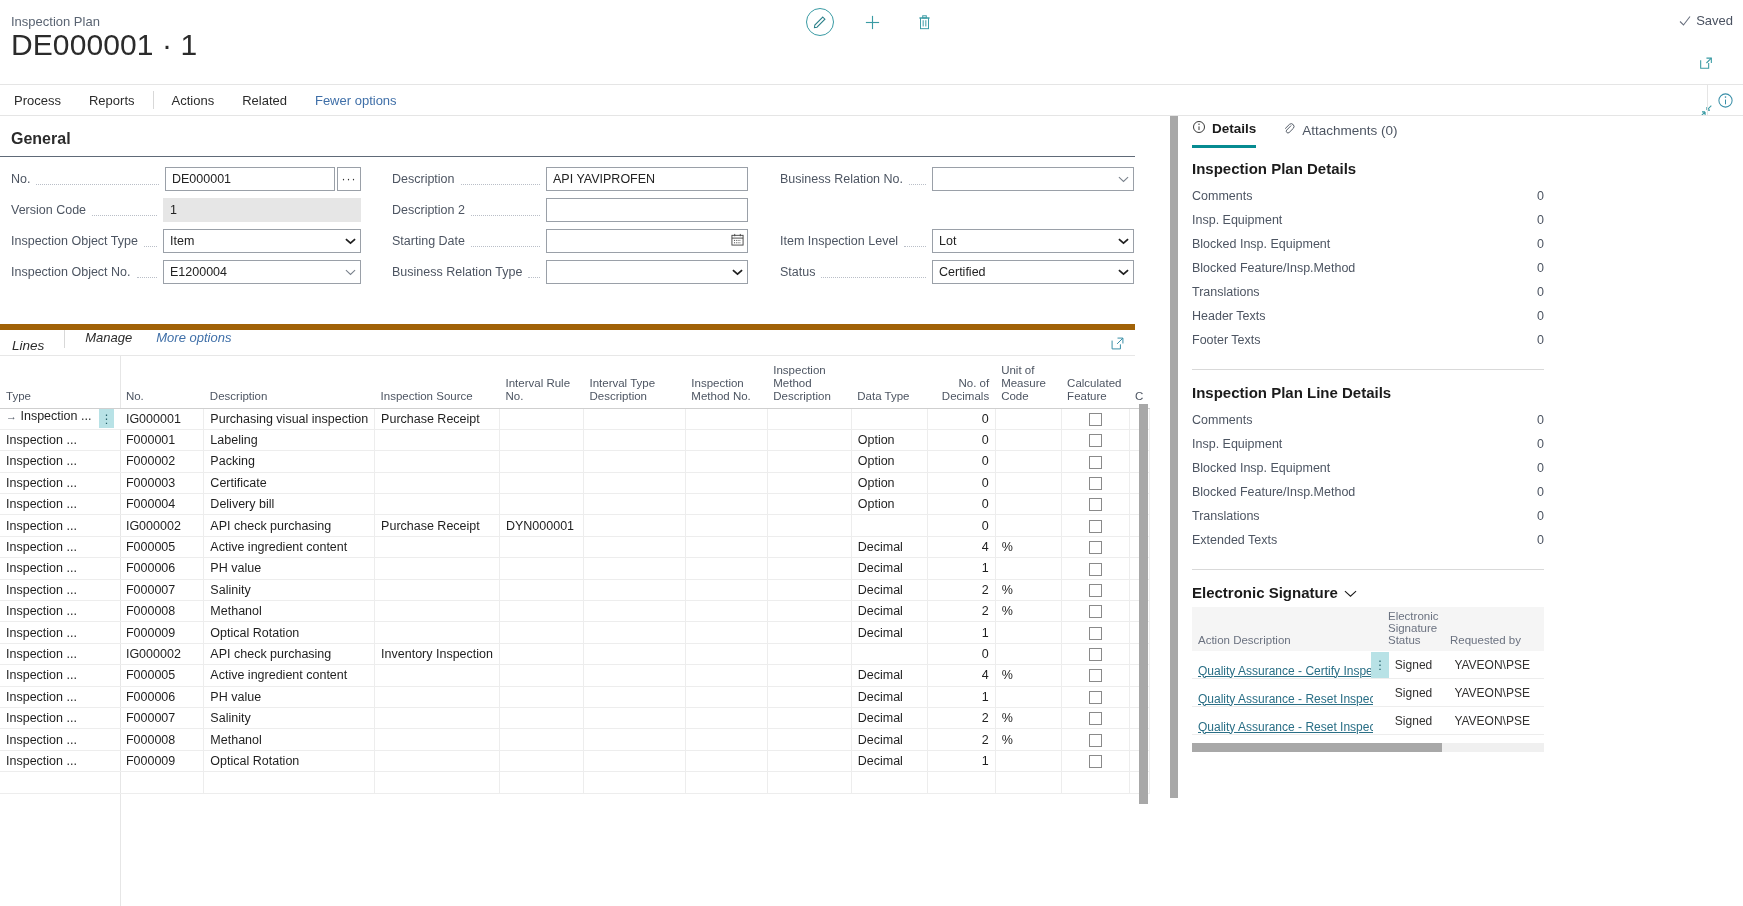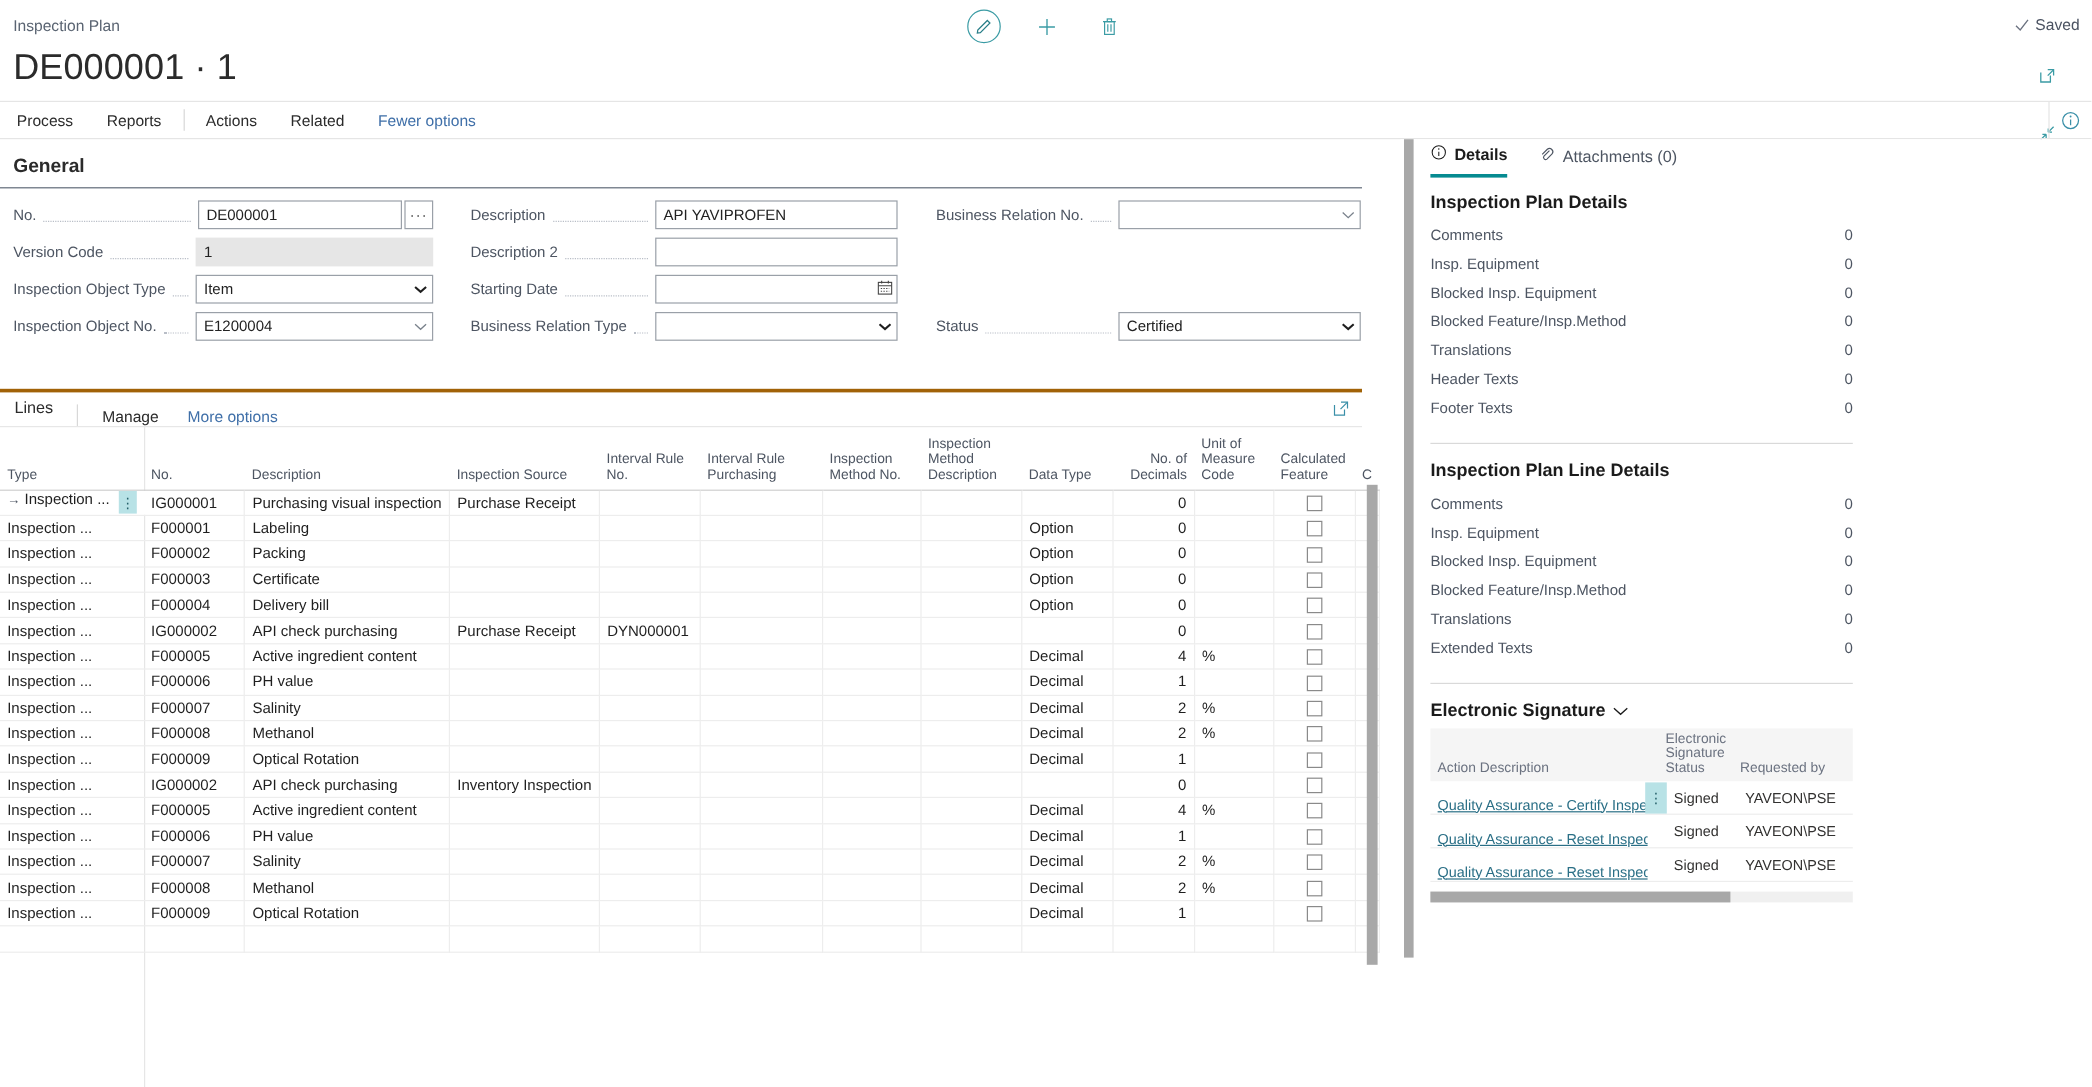--- a/index.html
+++ b/index.html
@@ -41,21 +41,21 @@
     display: flex; align-items: center; gap: 22px; flex-direction: column;
   }
   .saved {
     display: flex; align-items: center; gap: 4px;
     font-size: 13px; color: #4a5261;
   }
   .saved svg { display: block; }
 
   
   .pagetitle {
-    position: absolute; left: 11px; top: 40px;
+    position: absolute; left: 11px; top: 28px;
     font-size: 30px; font-weight: 300; color: #2b2b2b;
     letter-spacing: 0.1px;
   }
 
   
   .ribbon {
     position: absolute; left: 0; top: 84px; width: 1743px; height: 32px;
     border-top: 1px solid #e5e5e5;
     border-bottom: 1px solid #e5e5e5;
     display: flex; align-items: center;
@@ -126,22 +126,22 @@
   }
   .caretbox.light { color: #7a828c; }
   .calbox {
     position: absolute; right: 4px; top: 50%; transform: translateY(-50%);
     color: #444;
   }
 
   
   .lines-bar {
     position: absolute; left: 0; top: 208px; width: 1135px; height: 32px;
-    border-top: 3px solid #a16207; border-bottom: 1px solid #e7e7e7;
-    display: flex; align-items: flex-end;
+    border-top: 6px solid #a16207; border-bottom: 1px solid #e7e7e7;
+    display: flex; align-items: flex-start; font-style: italic;
   }
   .lines-title {
     font-size: 13.5px; color: #2b2b2b; padding: 0 12px; line-height: 31px;
   }
   .lines-sep { width: 1px; height: 18px; background: #d8d8d8; margin: 0 8px; }
   .lines-item { font-size: 13px; color: #2b2b2b; padding: 0 12px; }
   .lines-item.link { color: #3f6fa8; }
   .lines-expand {
     position: absolute; right: 10px; top: 6px; color: #3a8fa8;
   }
@@ -393,20 +393,33 @@
             <span class="inp" style="width:202px;">
               <span class="calbox">
                 <svg width="13" height="13" viewBox="0 0 14 14" stroke="#444" stroke-width="1" fill="none">
                   <rect x="1" y="2.5" width="12" height="10.5"></rect>
                   <line x1="1" y1="5.5" x2="13" y2="5.5"></line>
                   <line x1="4" y1="1" x2="4" y2="3.5"></line>
                     <line x1="10" y1="1" x2="10" y2="3.5"></line>
                   <line x1="3.2" y1="8" x2="10.8" y2="8" stroke-dasharray="1.2 1.2"></line>
                   <line x1="3.2" y1="10.5" x2="10.8" y2="10.5" stroke-dasharray="1.2 1.2"></line>
                 </svg>
+              </span>
+            </span>
+          </span>
+        </div>
+        <div class="fcell" style="left:780px; width:354px;">
+          <span class="flabel">Item Inspection Level</span>
+          <span class="dots"></span>
+          <span class="fctl">
+            <span class="inp" style="width:202px;">Lot
+              <span class="caretbox">
+                <svg width="11" height="8" viewBox="0 0 12 8" stroke="#1f1f1f" stroke-width="1.9" fill="none">
+                    <polyline points="1,2 6,6.4 11,2"></polyline>
+                  </svg>
               </span>
             </span>
           </span>
         </div>
       </div>
 
       <div class="frow">
         <div class="fcell" style="left:11px; width:350px;">
           <span class="flabel">Inspection Object No.</span>
           <span class="dots"></span>
@@ -483,21 +496,21 @@
             <col style="width:68px">
           <col style="width:18px">
         </colgroup>
         <thead>
           <tr>
             <th>Type</th>
             <th>No.</th>
             <th>Description</th>
             <th>Inspection Source</th>
             <th>Interval Rule No.</th>
-            <th>Interval Rule Purchasing</th>
+            <th>Interval Type Description</th>
             <th>Inspection Method No.</th>
             <th>Inspection Method Description</th>
             <th>Data Type</th>
             <th class="num">No. of Decimals</th>
             <th>Unit of Measure Code</th>
             <th>Calculated Feature</th>
             <th>C</th>
           </tr>
         </thead>
         <tbody>

